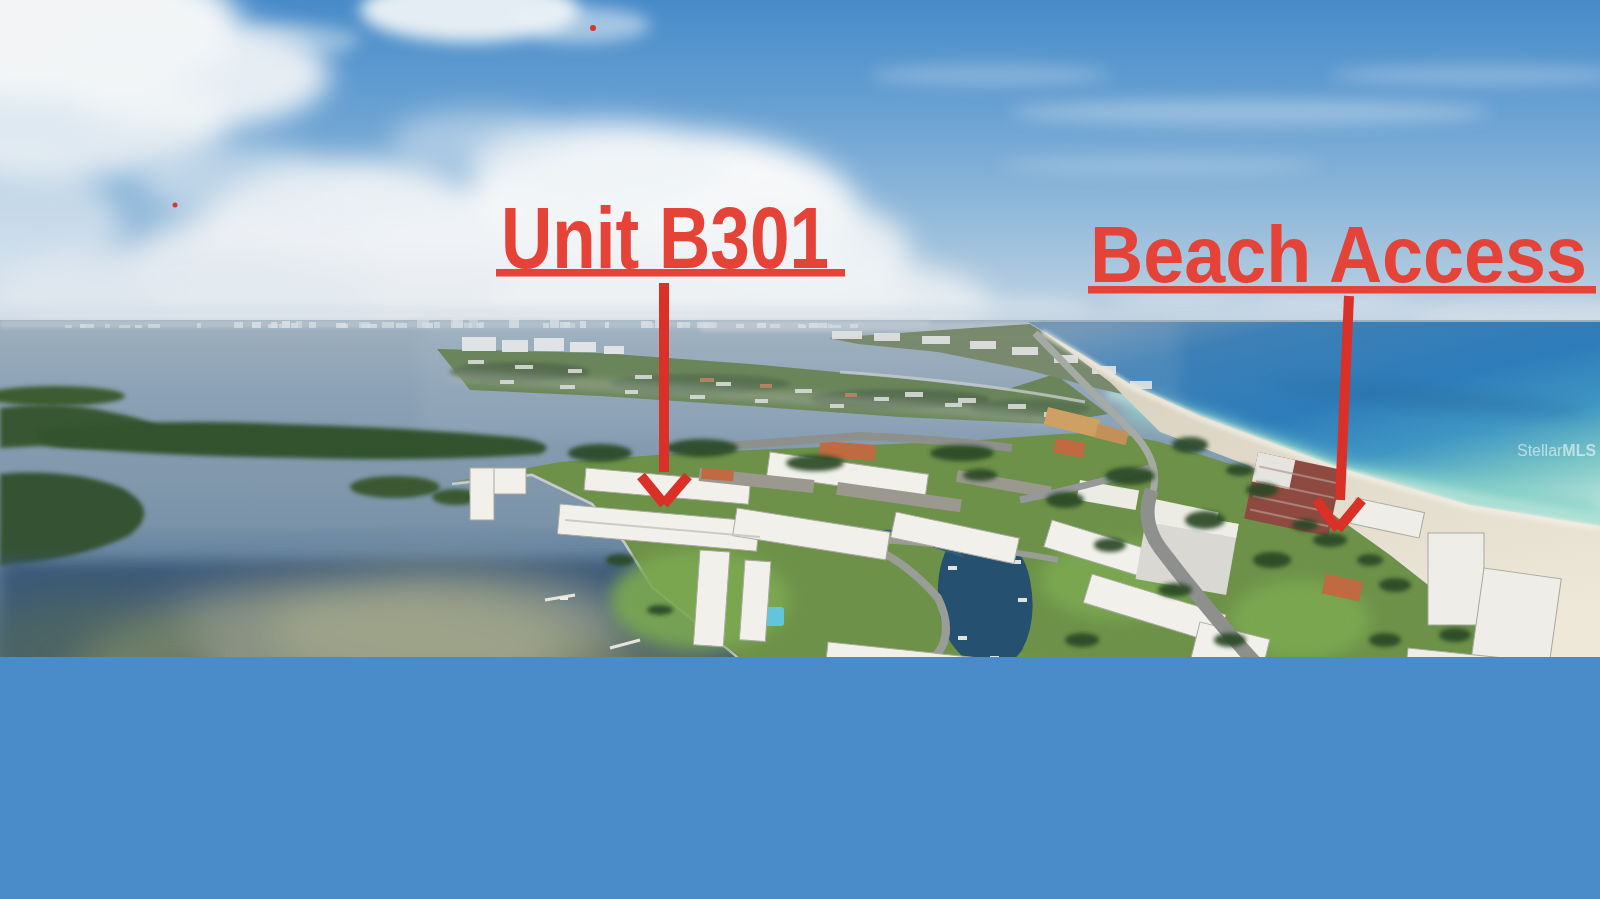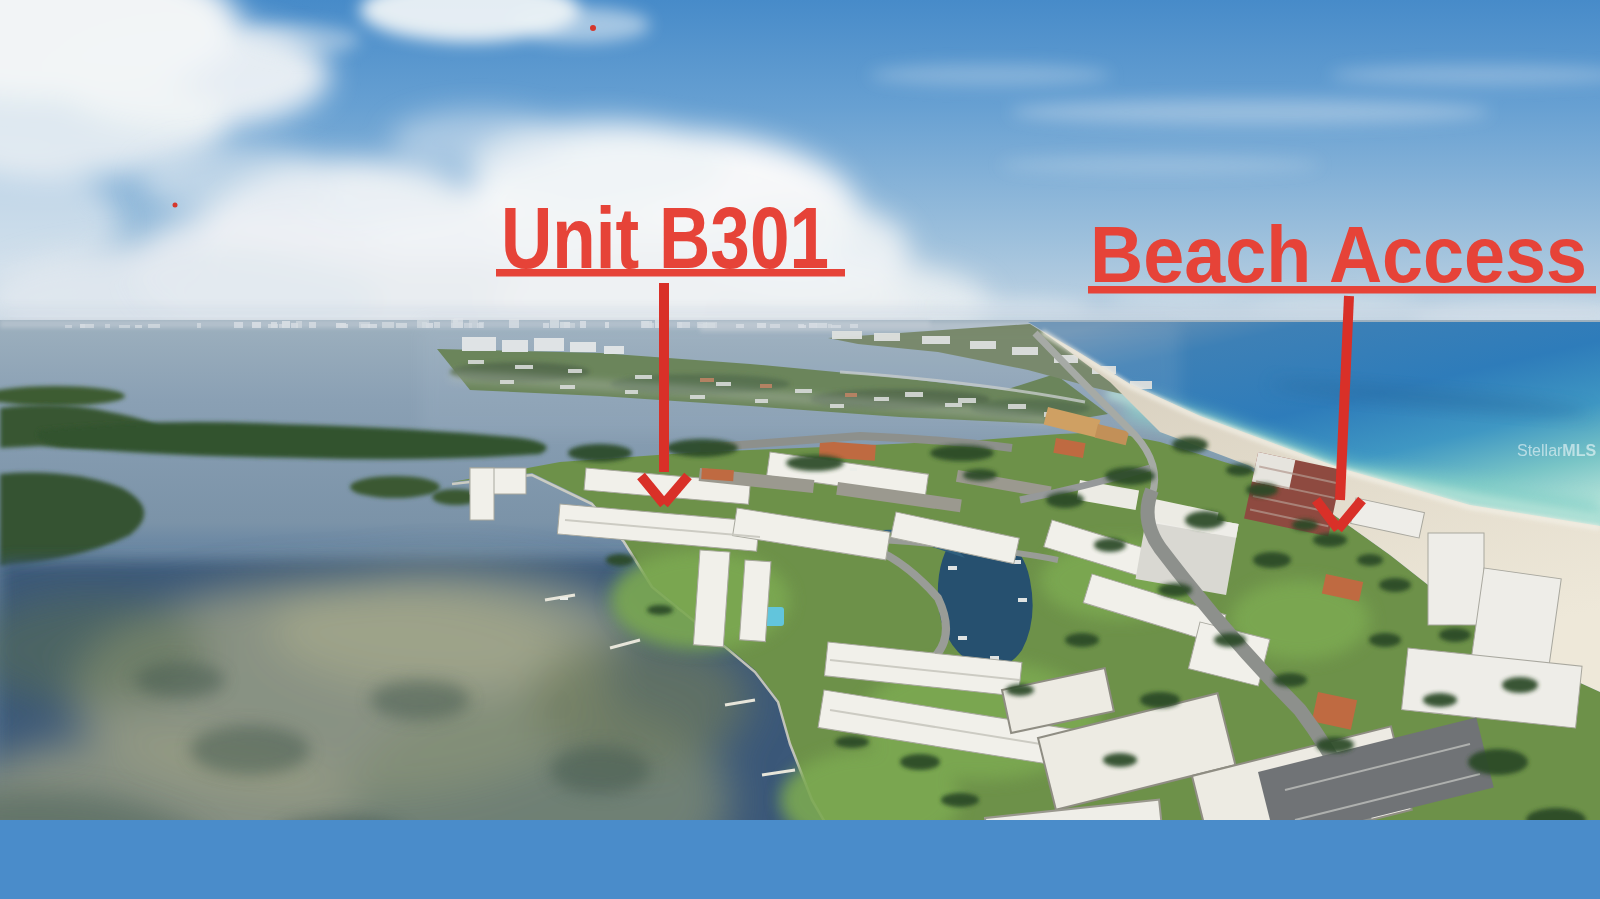--- a/index.html
+++ b/index.html
@@ -1,16 +1,16 @@
 <!DOCTYPE html>
 <html><head>
 <meta charset="utf-8">
 <style>
   html,body{margin:0;padding:0;background:#4a8cca;}
-  #scene{position:relative;width:1600px;height:820px;overflow:hidden;font-family:"Liberation Sans",sans-serif;}
+  #scene{position:relative;width:1600px;height:657px;overflow:hidden;font-family:"Liberation Sans",sans-serif;}
   svg{display:block;}
 </style>
 </head>
 <body>
 <div id="scene">
 <svg width="1600" height="899" viewBox="0 0 1600 899">
 <defs>
   <linearGradient id="skyG" x1="0" y1="0" x2="0" y2="1">
     <stop offset="0" stop-color="#478bc9"></stop>
     <stop offset="0.32" stop-color="#67a0d2"></stop>

